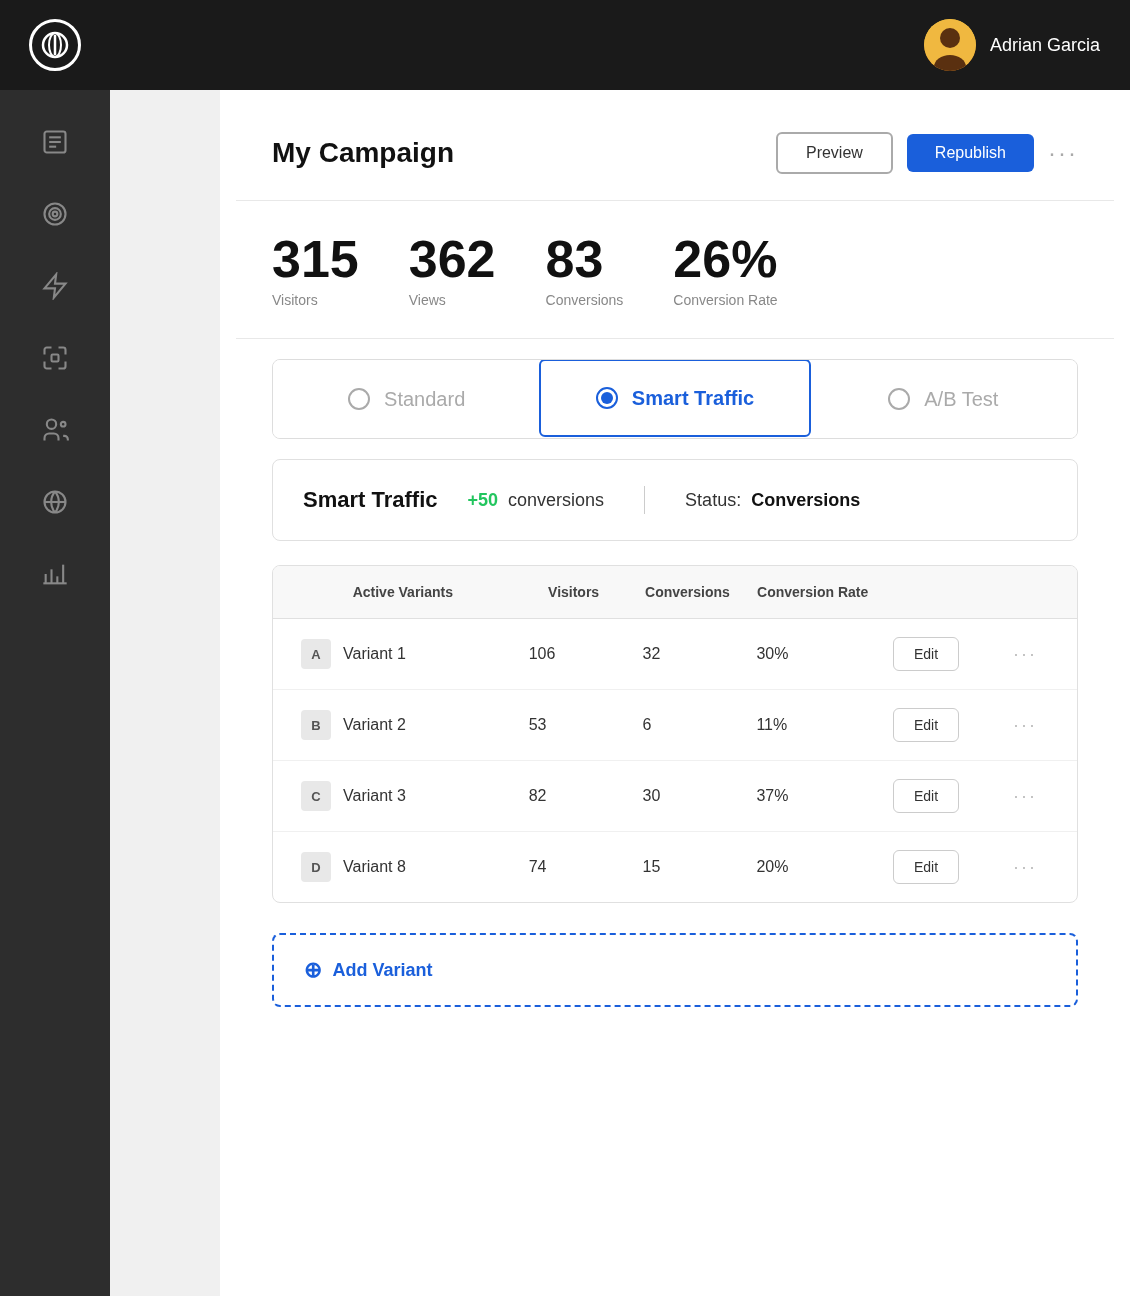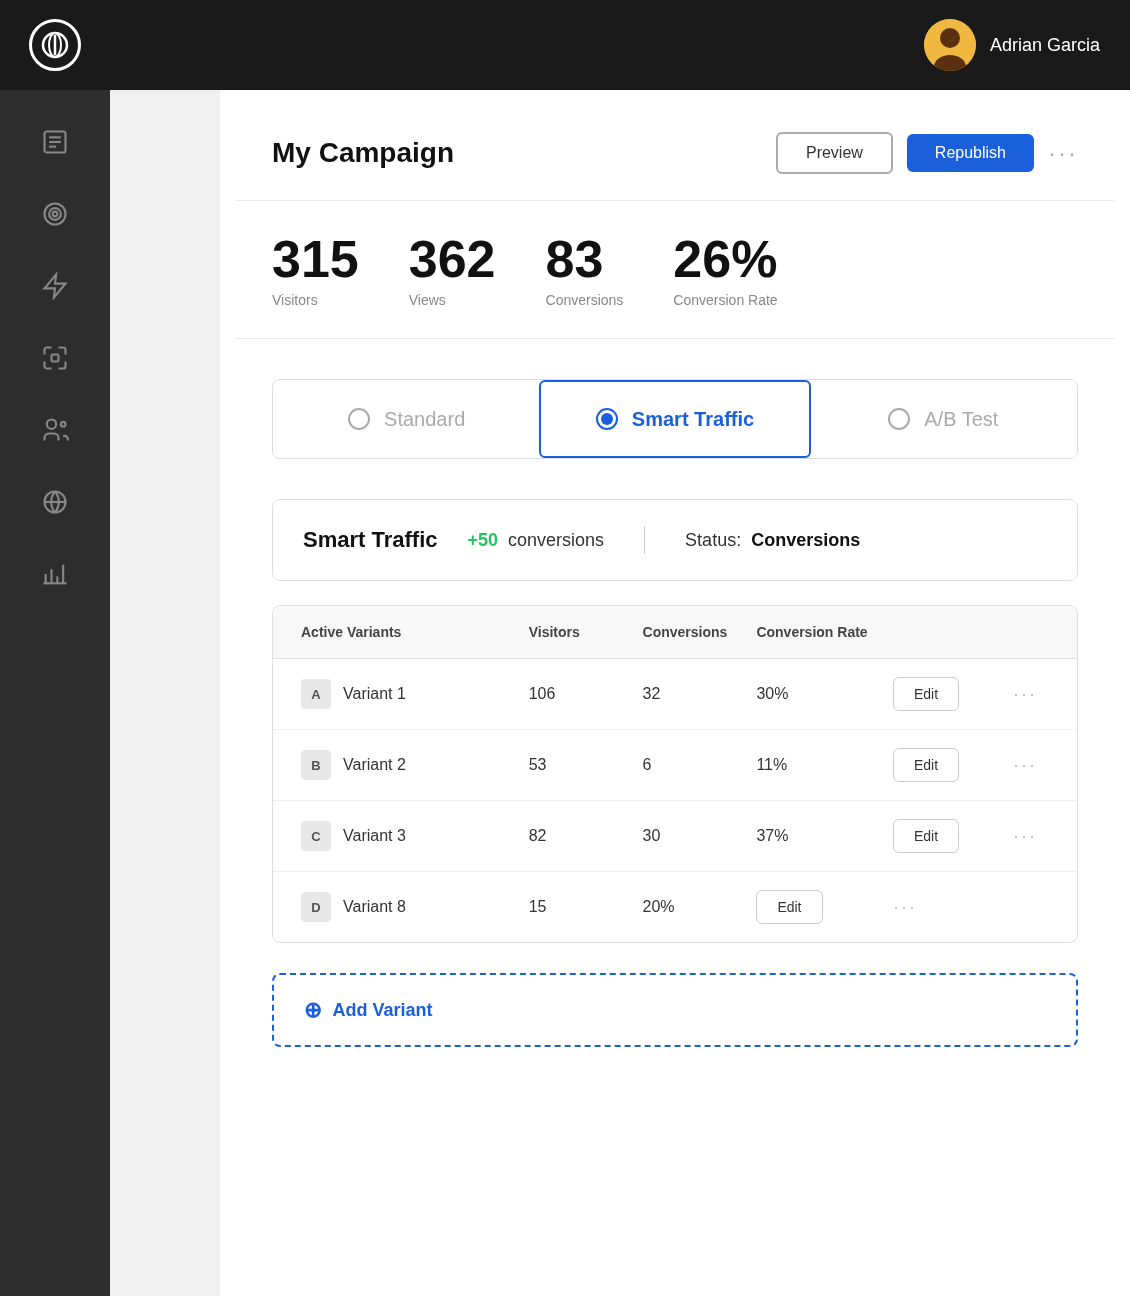--- a/index.html
+++ b/index.html
@@ -168,22 +168,21 @@
     }
     .stat-label {
       font-size: 14px;
       color: #888;
       margin-top: 4px;
     }
 
     
     .mode-selector {
       display: flex;
-      align-items: center;
-      margin: 40px 36px;
+      margin: 20px 36px;
       border: 1px solid #ddd;
       border-radius: 8px;
       overflow: hidden;
       height: 80px;
     }
     .mode-option {
       flex: 1;
       display: flex;
       align-items: center;
       justify-content: center;
@@ -267,20 +266,21 @@
       border: 1px solid #e0e0e0;
       border-radius: 8px;
       overflow: hidden;
     }
     .table-header {
       display: grid;
       grid-template-columns: 2fr 1fr 1fr 1.2fr 120px 60px;
       background: #f8f8f8;
       border-bottom: 1px solid #e0e0e0;
       padding: 0 16px;
+      text-align: center;
     }
     .th {
       padding: 18px 12px;
       font-size: 14px;
       font-weight: 600;
       color: #444;
     }
     .table-row {
       display: grid;
       grid-template-columns: 2fr 1fr 1fr 1.2fr 120px 60px;
@@ -557,20 +557,21 @@
       <div class="td">
         <span class="row-dots">···</span>
       </div>
     </div>
 
     <div class="table-row">
       <div class="td variant-label">
         <div class="variant-badge">D</div>
         <span>Variant 8</span>
       </div>
+      <div class="td">74</div>
       <div class="td">15</div>
       <div class="td">20%</div>
       <div class="td">
         <button class="btn-edit">Edit</button>
       </div>
       <div class="td">
         <span class="row-dots">···</span>
       </div>
     </div>
   </div>

